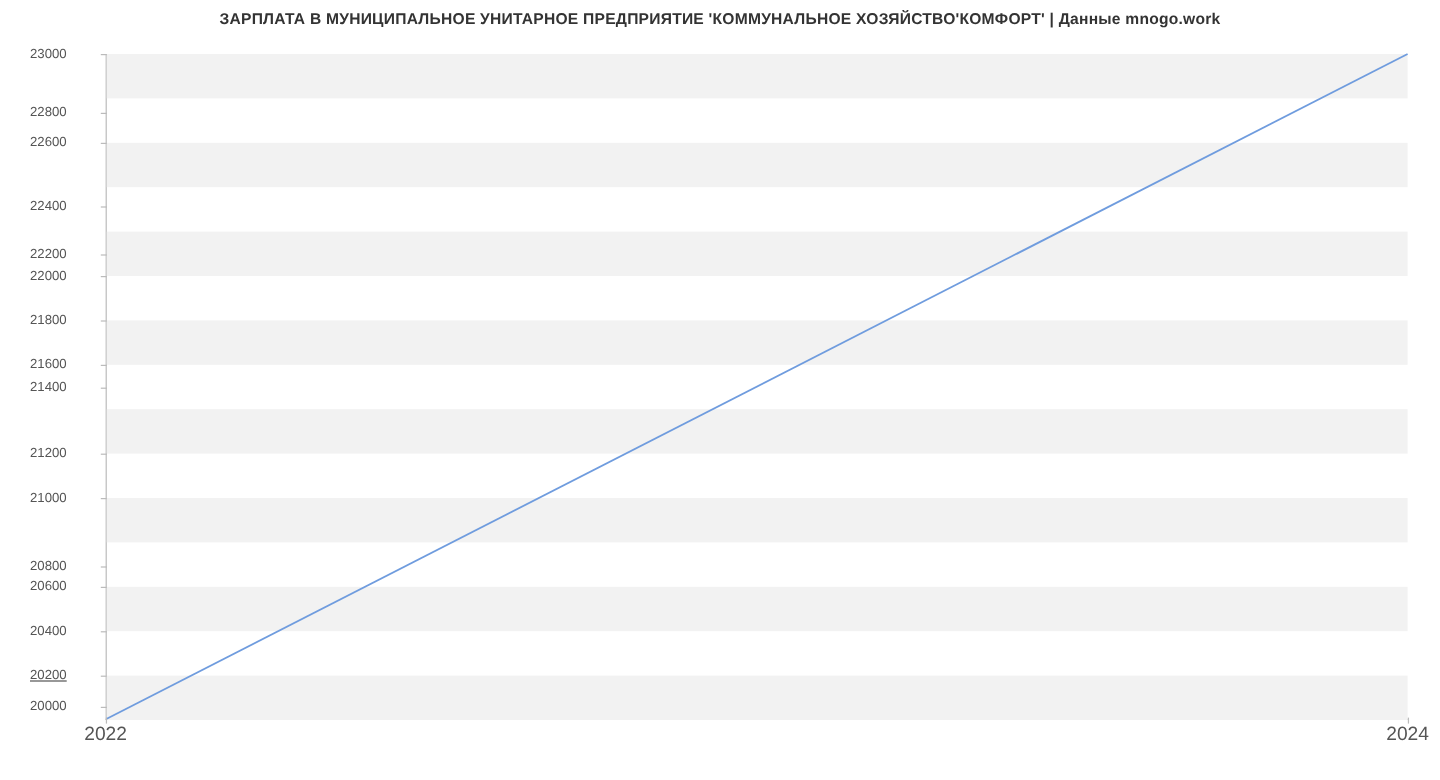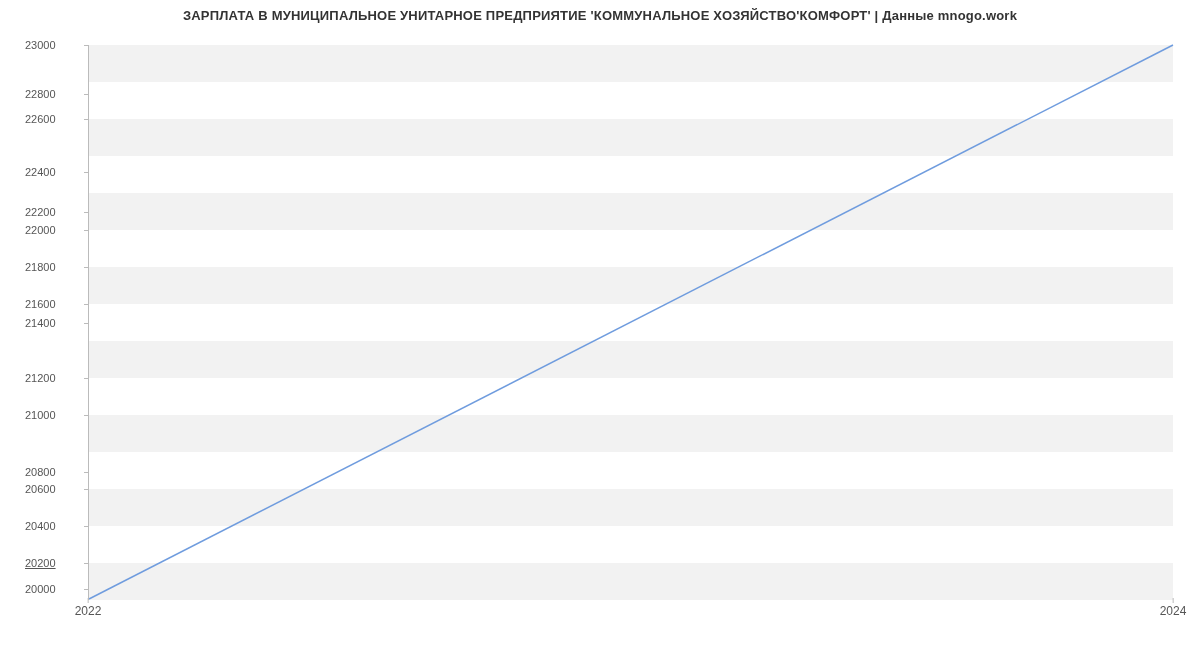--- a/index.html
+++ b/index.html
@@ -66,21 +66,21 @@
     position: absolute;
     right: -9px;
     top: 50%;
     width: 5px;
     height: 1px;
     background: #bbb;
   }
   .xtick {
     position: absolute;
     top: 604px;
-    font-size: 12px;
+    font-size: 16px;
     color: #555;
     transform: translateX(-50%);
   }
   .xtick .tickmark {
     position: absolute;
     left: 50%;
     top: -6px;
     width: 1px;
     height: 5px;
     background: #bbb;

